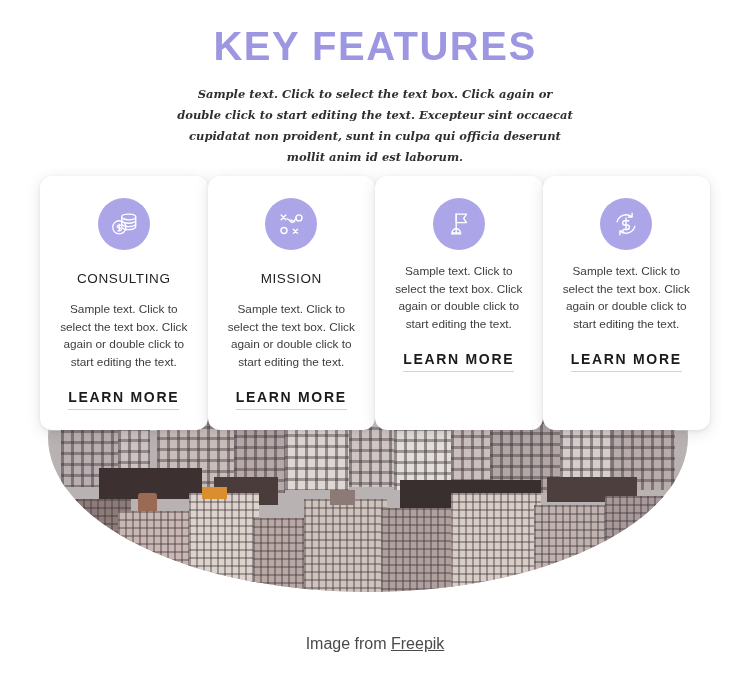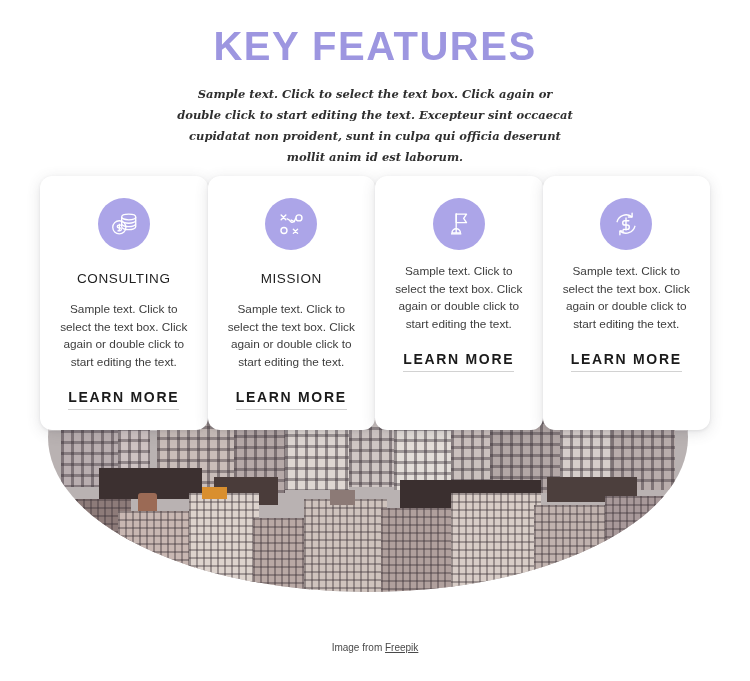--- a/index.html
+++ b/index.html
@@ -158,21 +158,21 @@
   }
 
   
   .credit {
     position: absolute;
     left: 0;
     bottom: 28px;
     width: 750px;
     text-align: center;
     font-family: "Liberation Sans", sans-serif;
-    font-size: 10px;
+    font-size: 16px;
     color: #4a4a4a;
     z-index: 6;
   }
   .credit a {
     color: #4a4a4a;
     text-decoration: underline;
     cursor: pointer;
   }
 </style>
 </head>

